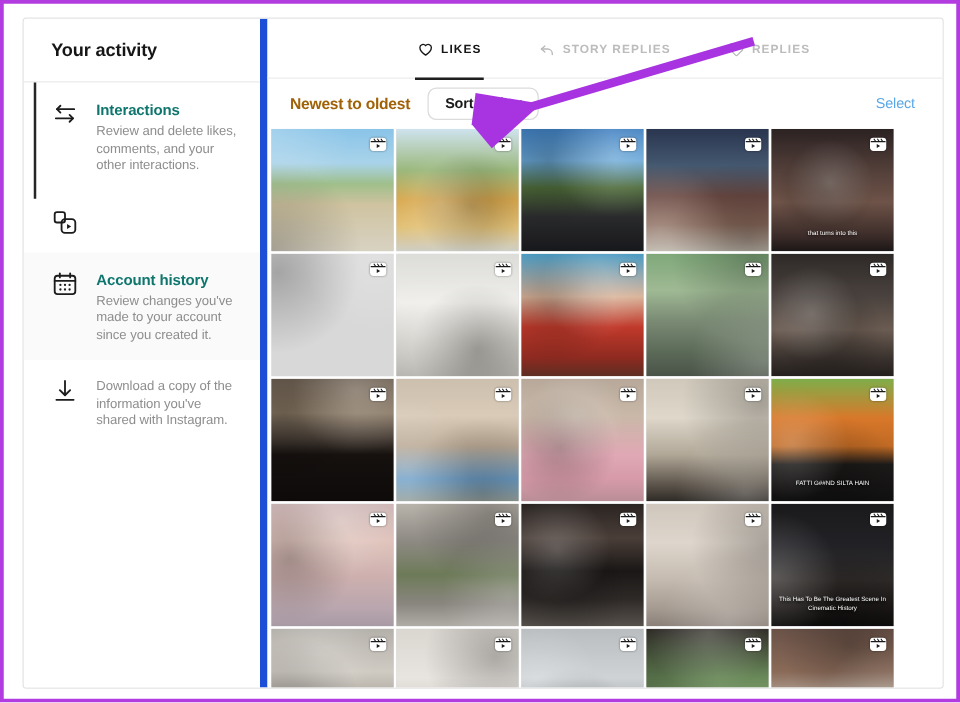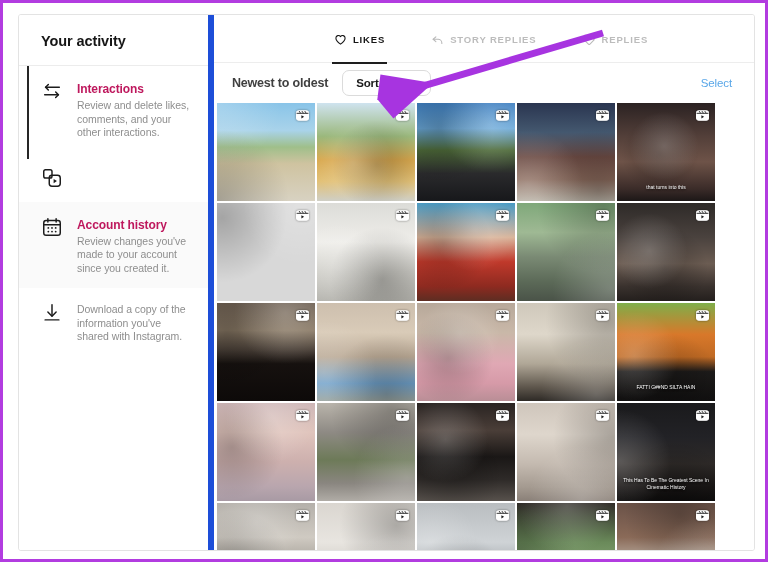--- a/index.html
+++ b/index.html
@@ -67,21 +67,21 @@
     flex: 0 0 22px;
     width: 22px; height: 22px;
     margin-top: 1px;
     color: #1c1c1c;
   }
   .nav-icon svg { display: block; width: 22px; height: 22px; }
   .nav-text { flex: 1 1 auto; min-width: 0; }
   .nav-title {
     font-size: 12px;
     font-weight: bold;
-    color: #be185d;
+    color: #0f766e;
     line-height: 15px;
     letter-spacing: -0.1px;
   }
   .nav-desc {
     font-size: 10.5px;
     color: #8e8e8e;
     line-height: 13.5px;
     margin-top: 2px;
     letter-spacing: -0.05px;
   }
@@ -134,21 +134,21 @@
   .toolbar {
     height: 44px;
     display: flex;
     align-items: center;
     padding: 0 22px 0 18px;
     gap: 14px;
   }
   .sort-label {
     font-size: 12.5px;
     font-weight: bold;
-    color: #404040;
+    color: #a16207;
     letter-spacing: -0.2px;
   }
   .filter-btn {
     font-size: 11.5px;
     font-weight: bold;
     color: #1a1a1a;
     background: #ffffff;
     border: 1px solid #dbdbdb;
     border-radius: 7px;
     padding: 6px 13px;

